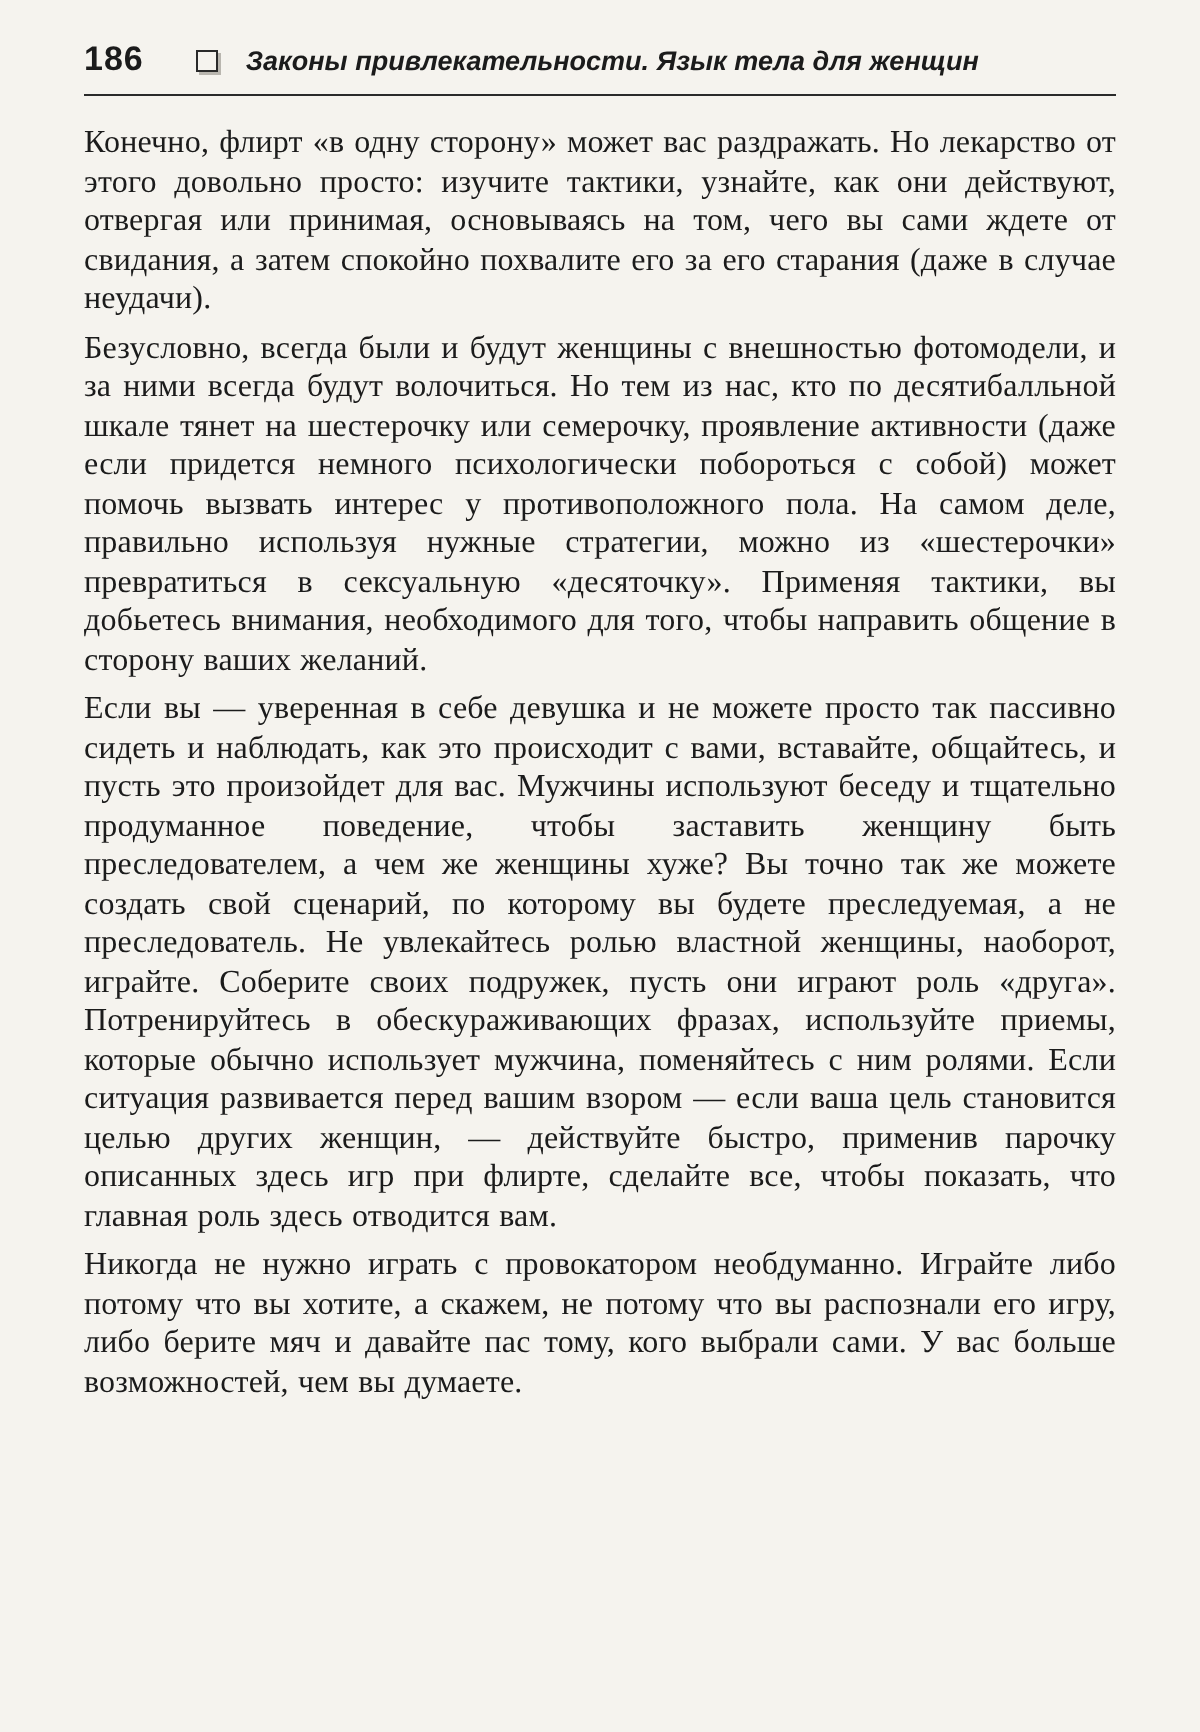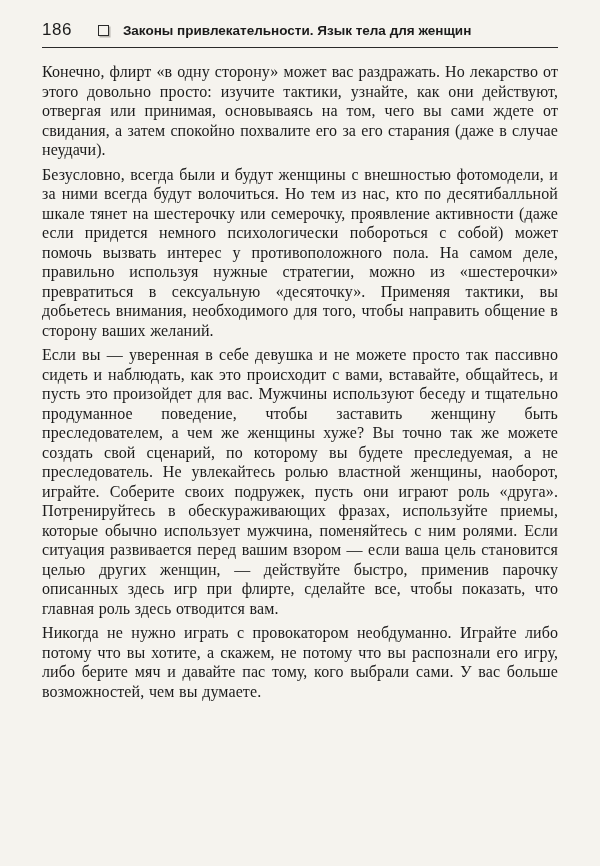--- a/index.html
+++ b/index.html
@@ -22,36 +22,37 @@
   }
   .page-header {
     display: flex;
     align-items: center;
     font-family: "Liberation Sans", sans-serif;
     padding-bottom: 7px;
     border-bottom: 1.5px solid #2a2a2a;
   }
   .page-number {
     font-size: 17px;
-    font-weight: normal;
+    font-weight: bold;
     letter-spacing: 0.5px;
   }
   .square-icon {
     display: inline-block;
     width: 9px;
     height: 9px;
     border: 1.6px solid #2a2a2a;
     margin-left: 26px;
     margin-right: 14px;
     box-shadow: 1.5px 1.5px 0 #b9b6af;
     background: #f5f3ee;
   }
   .header-title {
     font-size: 13.5px;
     font-weight: bold;
+    font-style: italic;
   }
   .page-body {
     margin-top: 14px;
   }
   .page-body p {
     margin: 0 0 5px 0;
     font-size: 16px;
     line-height: 19.5px;
     text-align: justify;
     letter-spacing: 0.1px;

